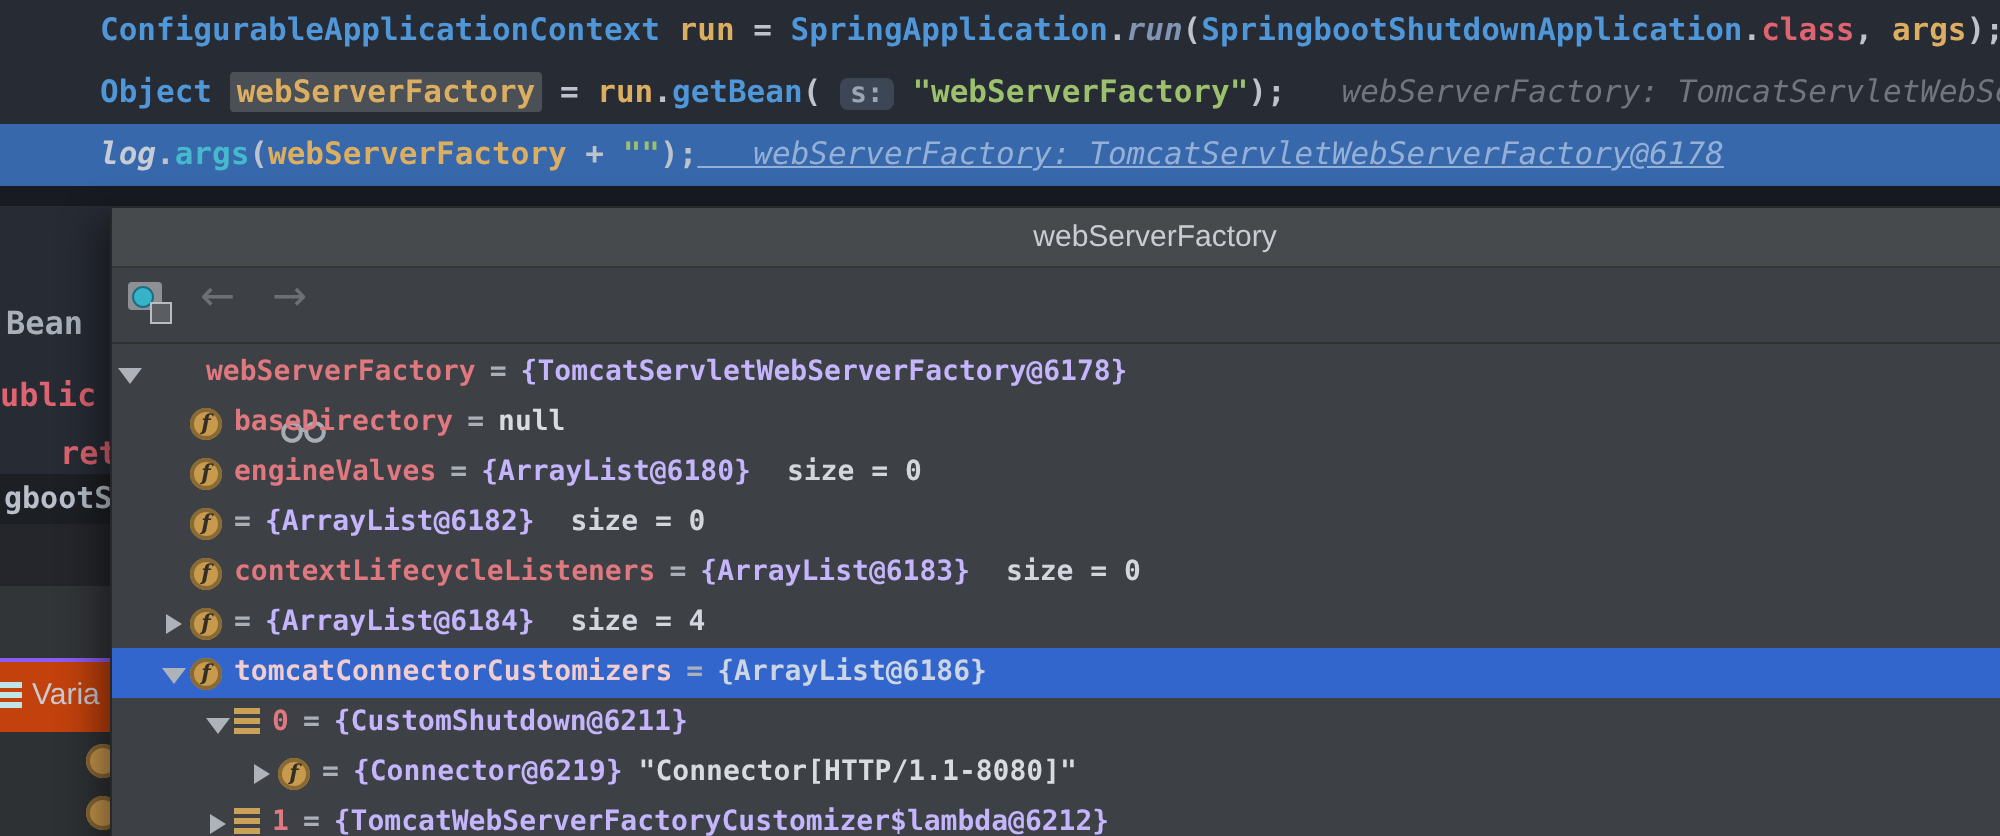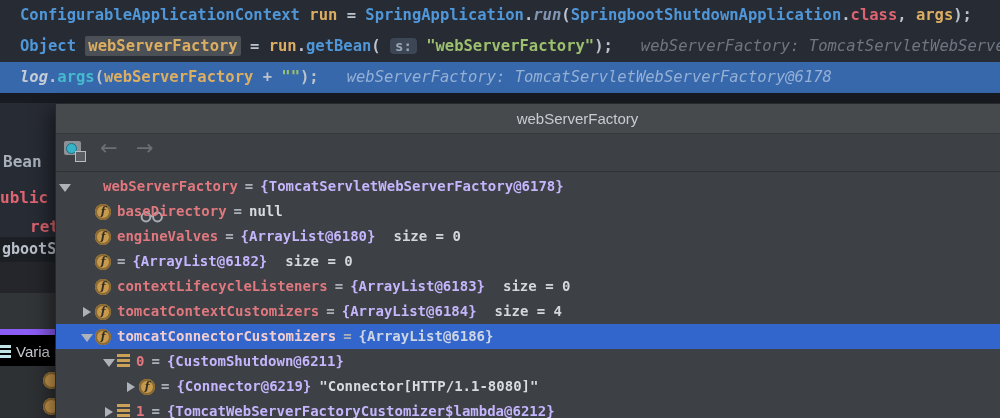--- a/index.html
+++ b/index.html
@@ -5,50 +5,50 @@
   html,body{margin:0;padding:0;}
   body{
     width:1000px;height:418px;overflow:hidden;position:relative;
     background:#272b34;
     font-family:"DejaVu Sans Mono","Liberation Mono",monospace;
   }
   
   .codeline{
     position:absolute;left:0;width:1000px;height:31px;line-height:31px;
     white-space:pre;font-size:15.5px;font-weight:bold;color:#bdc3cd;
-    padding-left:20px;box-sizing:border-box;overflow:hidden;
+    padding-left:50px;box-sizing:border-box;overflow:hidden;
   }
   #line1{top:0;}
   #line2{top:31px;}
   #line3{top:62px;background:#3768ab;}
   .darkstrip{position:absolute;top:93px;left:0;width:1000px;height:10px;background:#181b21;}
   .cls{color:#4f97d8;}
   .var{color:#dcae62;}
   .punc{color:#bdc3cd;}
   .kw{color:#dd6470;}
   .mstatic{color:#8195b2;font-style:italic;}
   .mcyan{color:#46b9cd;}
   .str{color:#9cc06d;}
   .logvar{color:#c6ccd6;font-style:italic;}
   .hint{color:#70767f;font-style:italic;font-weight:normal;}
-  .hint3{color:#95b0d6;font-style:italic;font-weight:normal;}
+  .hint3{color:#95b0d6;font-style:italic;font-weight:normal;text-decoration:underline;}
   .evalbox{background:#4b5056;border-radius:2px;padding:1px 3px;}
   .pill{background:#3d4654;color:#9aa6b4;border-radius:4px;padding:0 5px;font-size:14px;}
   
   .bgfrag{position:absolute;font-size:16px;font-weight:bold;white-space:pre;}
   #frag-bean{left:3px;top:152px;color:#a9b0ba;}
   #frag-public{left:0;top:188px;color:#dd6470;}
   #frag-ret{left:30px;top:217px;color:#dd6470;}
   #bg-tab{position:absolute;left:0;top:237px;width:55px;height:25px;background:#1c1f24;
     color:#b9c0ca;font-size:15px;font-weight:bold;line-height:25px;padding-left:2px;
     white-space:pre;overflow:hidden;box-sizing:border-box;}
   #bg-mid{position:absolute;left:0;top:262px;width:55px;height:31px;background:#24262b;}
   #bg-toolbar{position:absolute;left:0;top:293px;width:55px;height:36px;background:#323538;}
-  #bg-variatab{position:absolute;left:0;top:329px;width:55px;height:37px;background:#000000;
-    border-top:6px solid #8b5cf6;box-sizing:border-box;overflow:hidden;}
+  #bg-variatab{position:absolute;left:0;top:329px;width:55px;height:37px;background:#c2410c;
+    border-top:2px solid #8b5cf6;box-sizing:border-box;overflow:hidden;}
   #bg-variatab .vlabel{position:absolute;left:16px;top:8px;color:#c8ccd2;font-size:15px;
     font-family:"Liberation Sans",sans-serif;white-space:pre;}
   .varia-icon{position:absolute;left:0;top:10px;width:11px;height:14px;}
   .varia-icon i{display:block;height:3px;margin-bottom:2px;background:#bfe4e8;}
   #bg-bottom{position:absolute;left:0;top:366px;width:55px;height:52px;background:#2e3134;}
   .bg-f{position:absolute;left:43px;width:17px;height:17px;border-radius:50%;
     background:#c9984d;box-shadow:inset 0 0 0 2px #8a6a33;}
   
   #popup{position:absolute;left:55px;top:103px;width:1045px;height:340px;
     background:#3d4044;border:1px solid #26282b;box-sizing:border-box;
@@ -170,21 +170,21 @@
 
     <div class="trow" style="padding-left:25px">
       <span class="arr"></span>
       <span class="ticon field">f</span>
       <span class="tname">contextLifecycleListeners</span><span class="teq">=</span><span class="tval">{ArrayList@6183}</span><span class="textra">size = 0</span>
     </div>
 
     <div class="trow" style="padding-left:25px">
       <span class="arr right"></span>
       <span class="ticon field">f</span>
-      <span class="tname">tomcatContextCustomizers</span><span class="teq">=</span><span class="tval">{ArrayList@6184}</span><span class="textra">size = 4</span>
+      <span class="teq">=</span><span class="tval">{ArrayList@6184}</span><span class="textra">size = 4</span>
     </div>
 
     <div class="trow sel" style="padding-left:25px">
       <span class="arr down"></span>
       <span class="ticon field">f</span>
       <span class="tname">tomcatConnectorCustomizers</span><span class="teq">=</span><span class="tval">{ArrayList@6186}</span>
     </div>
 
     <div class="trow" style="padding-left:47px">
       <span class="arr down"></span>

